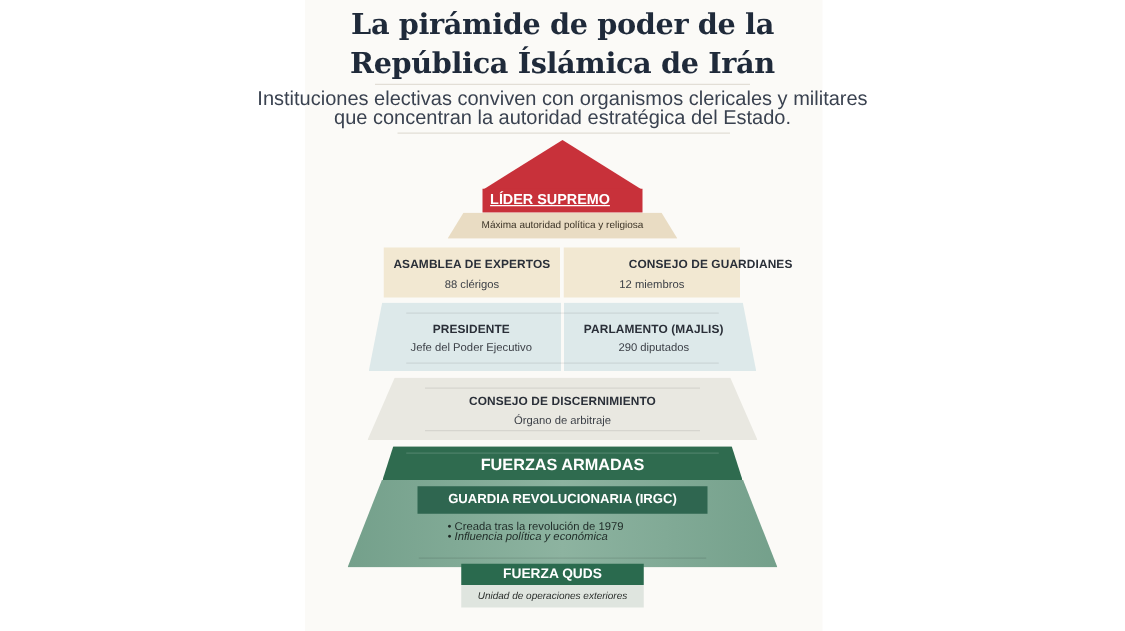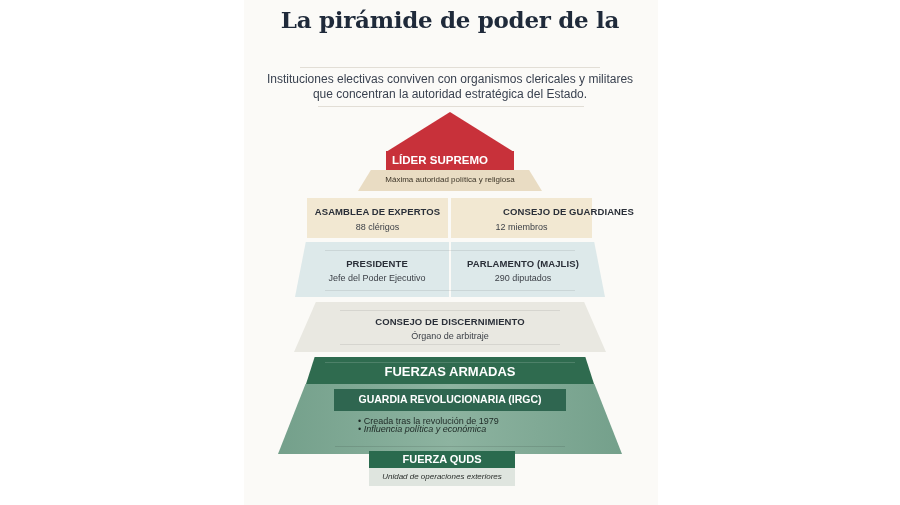--- a/index.html
+++ b/index.html
@@ -13,55 +13,56 @@
     }
     .title {
       position: absolute; left: 0; width: 900px; top: 4px; text-align: center;
       font-family: "DejaVu Serif", "Liberation Serif", serif; font-weight: bold;
       color: #1f2a3a; font-size: 23px; line-height: 31px; letter-spacing: -0.3px;
     }
     .title div { white-space: nowrap; }
     .rule { position: absolute; height: 1px; background: #e2ded6; }
     .subtitle {
       position: absolute; left: 0; width: 900px; top: 72px; text-align: center;
-      font-size: 12px; line-height: 15px; color: #3a4250;
+      font-size: 16px; line-height: 15px; color: #3a4250;
     }
     .abs { position: absolute; }
     .trap { position: absolute; }
     .center-text { position: absolute; text-align: center; white-space: nowrap; }
     .hd { font-weight: bold; color: #2a2f38; font-size: 10px; letter-spacing: 0.1px; }
     .sub { color: #3b3f46; font-size: 9.5px; }
     .cream { background: #f2e8d2; }
     .blue { background: #dde9ea; }
     .grey { background: #e9e8e1; }
     .wt { color: #ffffff; font-weight: bold; }
     .inner-rule { position: absolute; height: 1px; background: rgba(0,0,0,0.08); }
     .bullet { font-size: 9px; color: #1e2a26; white-space: nowrap; }
   </style>
 </head>
 <body>
 
 <div class="card"></div>
 
 <div class="title">
   <div>La pirámide de poder de la</div>
+  <div>República Íslámica de Irán</div>
 </div>
 
 <div class="rule" style="left:300px; top:67px; width:300px;"></div>
 
 <div class="subtitle">
   <div>Instituciones electivas conviven con organismos clericales y militares</div>
   <div>que concentran la autoridad estratégica del Estado.</div>
 </div>
 
 <div class="rule" style="left:318px; top:106px; width:266px;"></div>
 
 <div class="trap" style="left:386px; top:112px; width:128px; height:40px; background:#c8313a; clip-path:polygon(50% 0, 100% 100%, 0 100%);"></div>
 <div class="abs" style="left:386px; top:151px; width:128px; height:19px; background:#c8313a;"></div>
-<div class="center-text wt" style="left:386px; top:153px; width:108px; font-size:11.5px; line-height:15px;">LÍDER SUPREMO</div>
+<div class="center-text wt" style="left:386px; top:153px; width:108px; font-size:11.5px; line-height:15px;text-decoration:underline;">LÍDER SUPREMO</div>
 <div class="trap" style="left:358px; top:170px; width:184px; height:21px; background:#e9dcc3; clip-path:polygon(7% 0, 93% 0, 100% 100%, 0 100%);"></div>
 <div class="center-text" style="left:358px; top:175px; width:184px; font-size:8px; color:#3b3326;">Máxima autoridad política y religiosa</div>
 
 <div class="abs cream" style="left:307px; top:198px; width:141px; height:40px;"></div>
 <div class="center-text hd" style="left:307px; top:206px; width:141px; font-size:9.5px;">ASAMBLEA DE EXPERTOS</div>
 <div class="center-text sub" style="left:307px; top:222px; width:141px; font-size:9px;">88 clérigos</div>
 
 <div class="abs cream" style="left:451px; top:198px; width:141px; height:40px;"></div>
 <div class="center-text hd" style="left:451px; top:206px; width:141px; font-size:9.5px;margin-left:47px;">CONSEJO DE GUARDIANES</div>
 <div class="center-text sub" style="left:451px; top:222px; width:141px; font-size:9px;">12 miembros</div>

